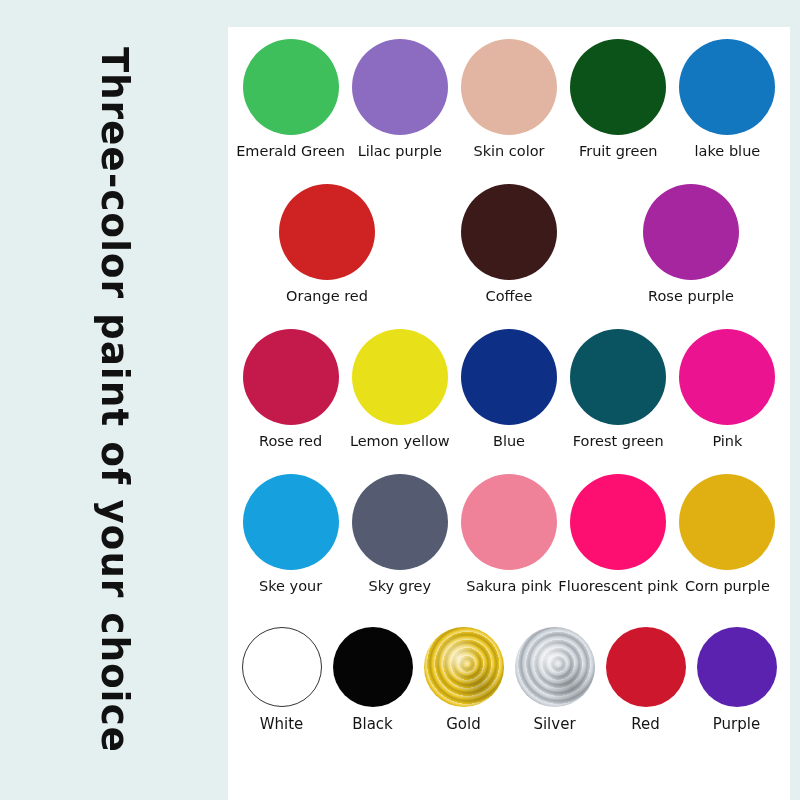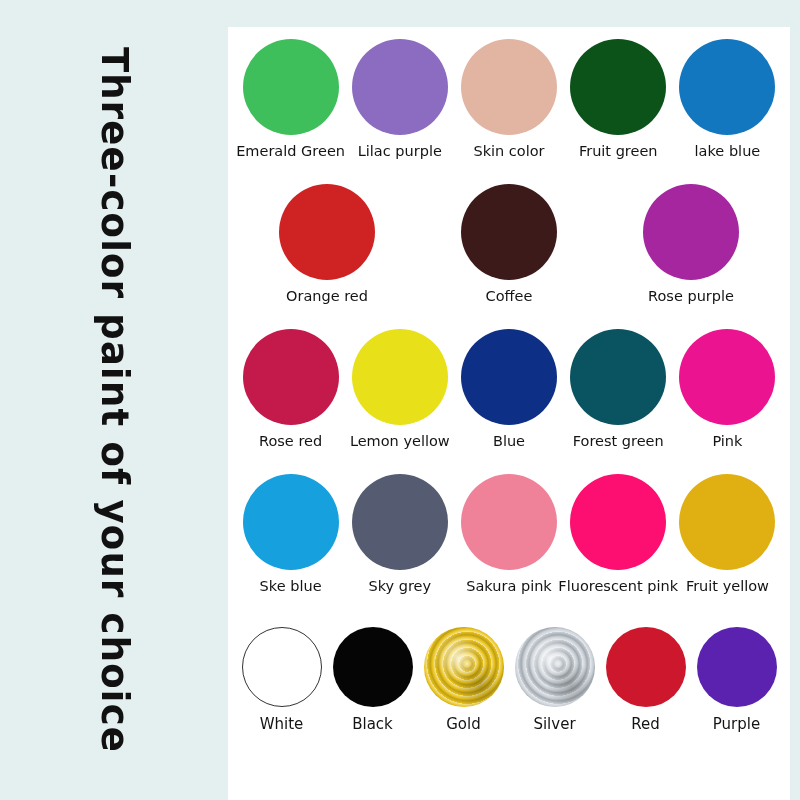--- a/index.html
+++ b/index.html
@@ -252,21 +252,21 @@
         </div>
         <div class="dot-label">Pink</div>
       </div>
     </div>
 
     <div class="swatch-row row-4">
       <div class="swatch">
         <div class="dot-wrap">
           <span class="dot" style="background: rgb(22, 160, 221);"></span>
         </div>
-        <div class="dot-label">Ske blue</div>
+        <div class="dot-label">Ske your</div>
       </div>
       <div class="swatch">
         <div class="dot-wrap">
           <span class="dot" style="background: rgb(85, 92, 114);"></span>
         </div>
         <div class="dot-label">Sky grey</div>
       </div>
       <div class="swatch">
         <div class="dot-wrap">
           <span class="dot" style="background: rgb(239, 130, 152);"></span>
@@ -276,21 +276,21 @@
       <div class="swatch">
         <div class="dot-wrap">
           <span class="dot" style="background: rgb(252, 15, 112);"></span>
         </div>
         <div class="dot-label">Fluorescent pink</div>
       </div>
       <div class="swatch">
         <div class="dot-wrap">
           <span class="dot" style="background: rgb(224, 176, 18);"></span>
         </div>
-        <div class="dot-label">Fruit yellow</div>
+        <div class="dot-label">Corn purple</div>
       </div>
     </div>
 
     <div class="swatch-row row-5">
       <div class="swatch">
         <div class="dot-wrap">
           <span class="dot outlined" style="background: rgb(255, 255, 255);"></span>
         </div>
         <div class="dot-label">White</div>
       </div>

